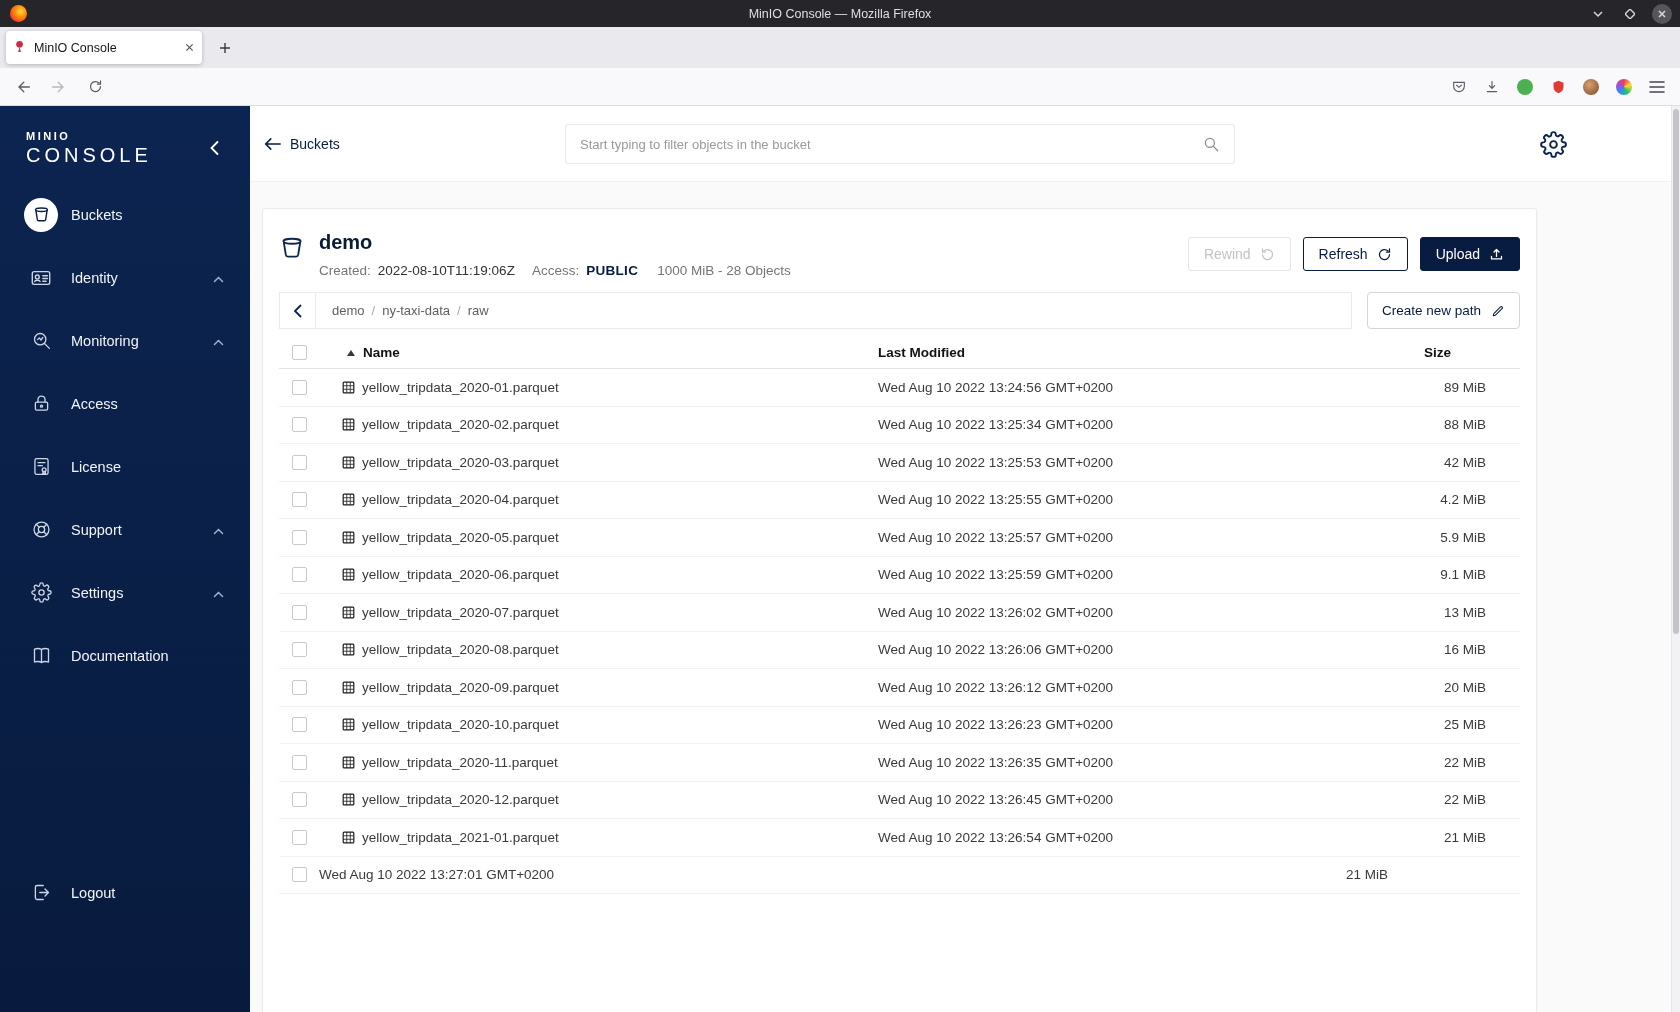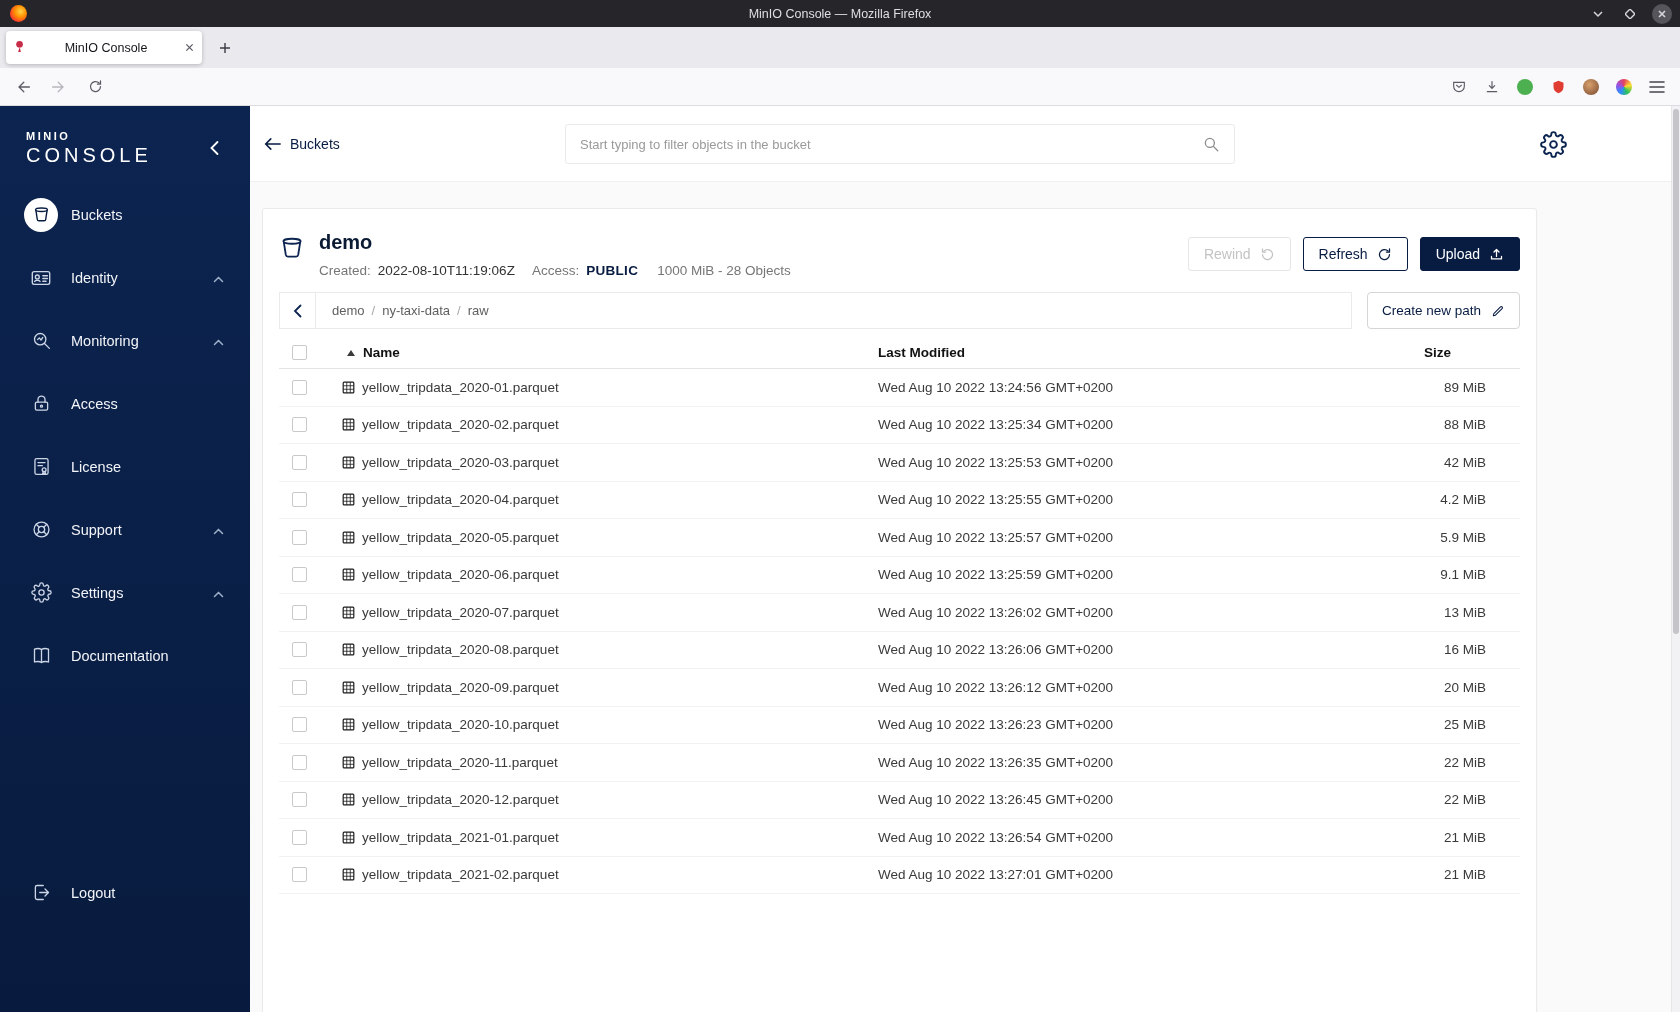--- a/index.html
+++ b/index.html
@@ -10,21 +10,21 @@
   .titlebar { height:27px; background:#26262a; display:flex; align-items:center; padding:0 8px; position:relative; }
   .ff-logo { width:17px; height:17px; border-radius:50%; margin-left:2px;
     background: radial-gradient(circle at 62% 38%, #ffd54a 0%, #ff9100 38%, #ff3d2e 72%, #b5007f 100%); }
   .win-title { position:absolute; left:0; right:0; text-align:center; color:#dfdfe4; font-size:12.5px; pointer-events:none; }
   .win-controls { margin-left:auto; display:flex; gap:12px; align-items:center; z-index:2; }
   .wc { width:20px; height:20px; border-radius:50%; display:flex; align-items:center; justify-content:center; color:#d6d6da; }
   .wc svg { stroke:#d6d6da; }
   .wc-close { background:#55555b; }
 
   
-  .tabbar { height:41px; background:#e9e9ee; display:flex; align-items:flex-end; padding:0 6px;text-align:center; }
+  .tabbar { height:41px; background:#e9e9ee; display:flex; align-items:flex-end; padding:0 6px; }
   .tab { width:196px; height:33px; margin-bottom:4px; background:#ffffff; border-radius:4px;
     box-shadow:0 1px 4px rgba(0,0,0,.22); display:flex; align-items:center; padding:0 8px; gap:7px; }
   .tab-label { font-size:12.5px; color:#15141a; flex:1; white-space:nowrap; overflow:hidden; }
   .tab-close, .newtab { color:#5b5b66; display:flex; align-items:center; justify-content:center; }
   .newtab { width:30px; height:30px; margin:0 0 5px 8px; border-radius:4px; }
 
   
   .navbar { height:38px; background:#f9f9fb; border-bottom:1px solid #dcdce1; display:flex; align-items:center; padding:0 10px; gap:10px; }
   .nav-btn { width:26px; height:26px; display:flex; align-items:center; justify-content:center; border-radius:4px; }
   .urlbar { width:990px; height:30px; background:#fff; border:1px solid #d7d7dc; border-radius:4px;
@@ -664,29 +664,20 @@
       <span class="fname">yellow_tripdata_2021-01.parquet</span>
     </div>
     <div class="cell c-mod">Wed Aug 10 2022 13:26:54 GMT+0200</div>
     <div class="cell c-size">21 MiB</div>
   </div>
 
   <div class="trow">
     <div class="cell c-check">
                     <span class="checkbox"></span>
                   </div>
-    <div class="cell c-name">
-      <span class="file-icon">
-        <svg width="15" height="15" viewBox="0 0 24 24" fill="none" stroke="#1b1b1b">
-                        <rect x="3.5" y="3.5" width="17" height="17" rx="1.5" stroke-width="1.9"></rect>
-                        <path d="M3.5 9.2h17M3.5 14.8h17M9.2 3.5v17M14.8 3.5v17" stroke-width="1.3"></path>
-                      </svg>
-      </span>
-      <span class="fname">yellow_tripdata_2021-02.parquet</span>
-    </div>
     <div class="cell c-mod">Wed Aug 10 2022 13:27:01 GMT+0200</div>
     <div class="cell c-size">21 MiB</div>
   </div>
 
 </div>
           </div>
 
         </section>
       </div>
     </main>

